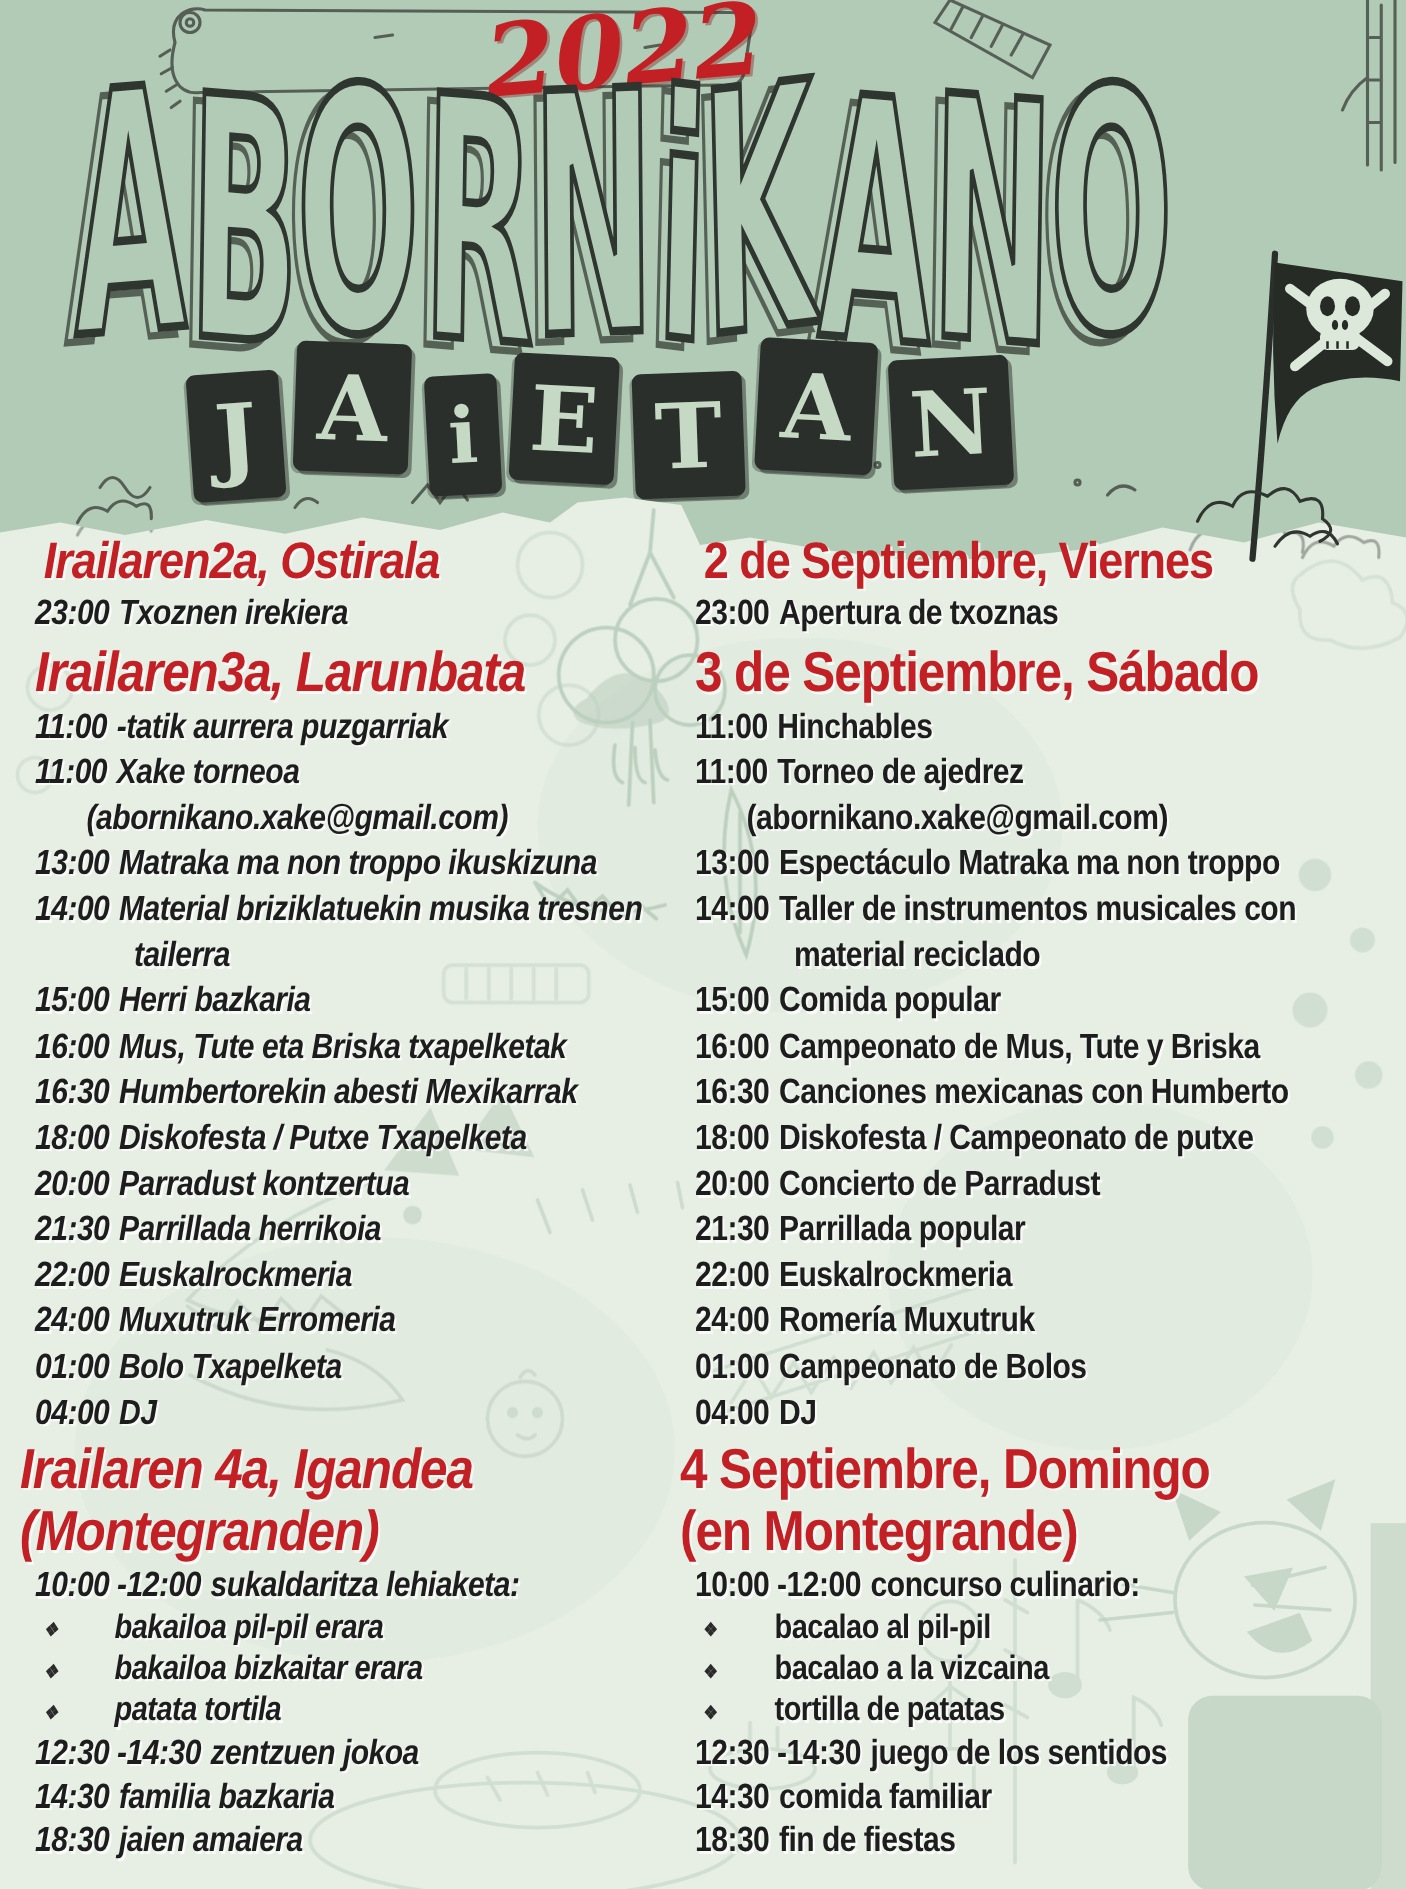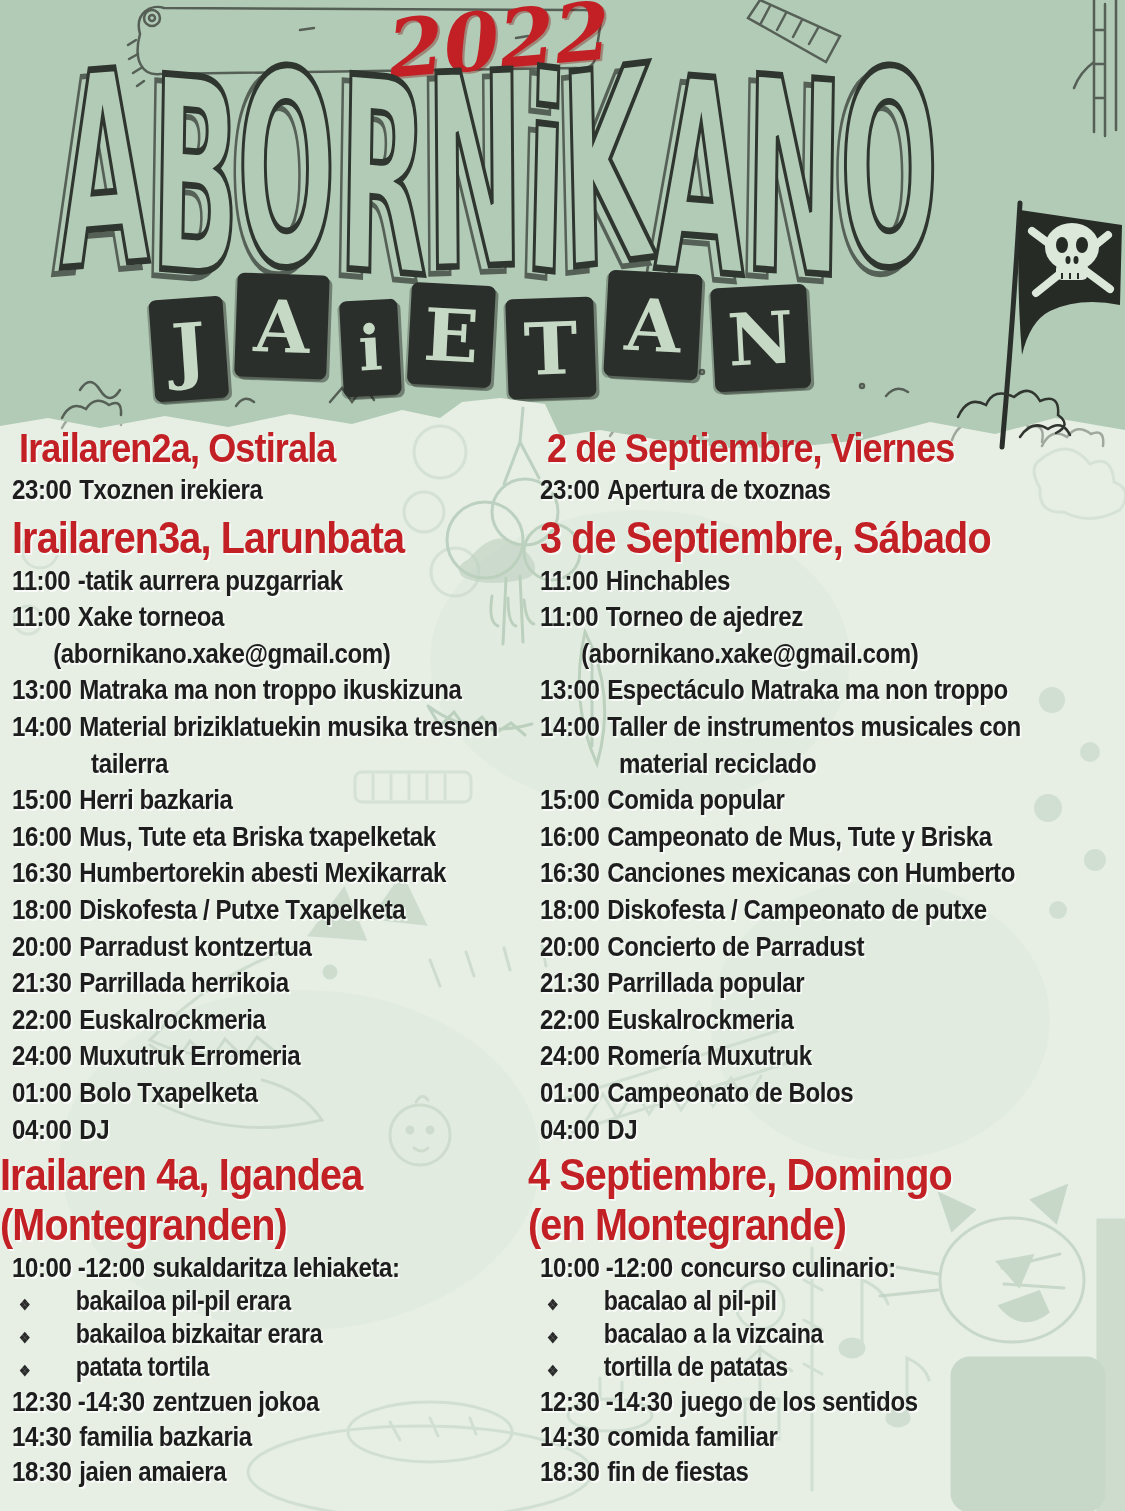--- a/index.html
+++ b/index.html
@@ -28,22 +28,22 @@
   .tile:nth-child(1){width:74px;height:102px;transform:rotate(-4deg) translateY(26px);}
   .tile:nth-child(2){width:92px;height:104px;transform:rotate(2deg) translateY(2px);}
   .tile:nth-child(3){width:58px;height:96px;transform:rotate(-3deg) translateY(28px);font-size:62px;}
   .tile:nth-child(4){width:84px;height:102px;transform:rotate(3deg) translateY(12px);}
   .tile:nth-child(5){width:88px;height:100px;transform:rotate(-2deg) translateY(26px);}
   .tile:nth-child(6){width:94px;height:106px;transform:rotate(3deg);}
   .tile:nth-child(7){width:96px;height:104px;transform:rotate(-3deg) translateY(14px);}
   .flag-svg{position:absolute;left:950px;top:185px;z-index:2;}
   
   .col{position:absolute;top:424px;z-index:3;}
-  .col-eu{left:12px;width:512px;}
-  .col-es{left:540px;width:556px;}
+  .col-eu{left:28px;width:512px;font-style:italic;}
+  .col-es{left:556px;width:556px;}
   .heading-line{color:var(--red);font-weight:bold;letter-spacing:-1px;white-space:nowrap;
     transform:scaleX(.88);transform-origin:0 0;text-shadow:2px 2px 0 rgba(255,255,255,.7);}
   .h-sm{font-size:41px;line-height:48px;padding-left:8px;}
   .h-md{font-size:45px;line-height:50px;margin-top:4px;}
   .h-lg{font-size:45px;line-height:50px;margin-left:-12px;margin-top:2px;}
   .heading-line .l2{display:block;}
   .event-line{font-size:28px;line-height:36.6px;font-weight:bold;color:var(--ink);
     letter-spacing:-.5px;white-space:nowrap;transform:scaleX(.86);transform-origin:0 0;
     text-shadow:2px 2px 0 rgba(255,255,255,.75);}
   .event-line .time{margin-right:9px;}

